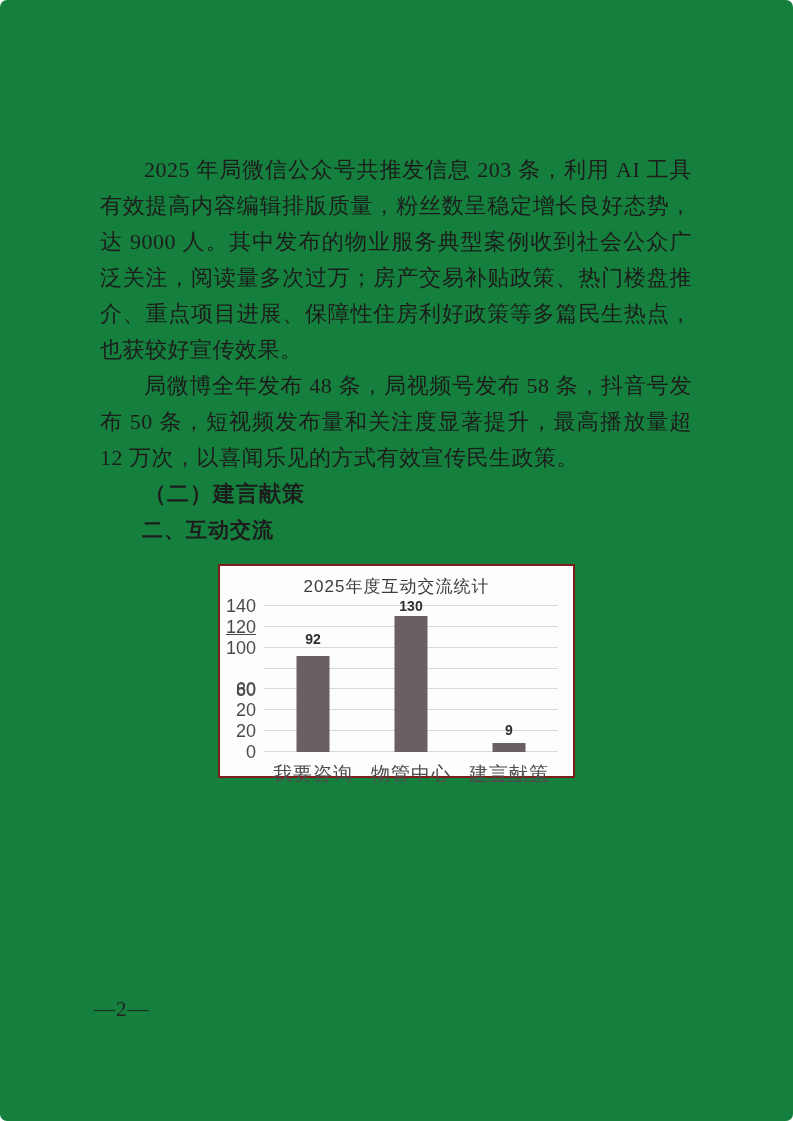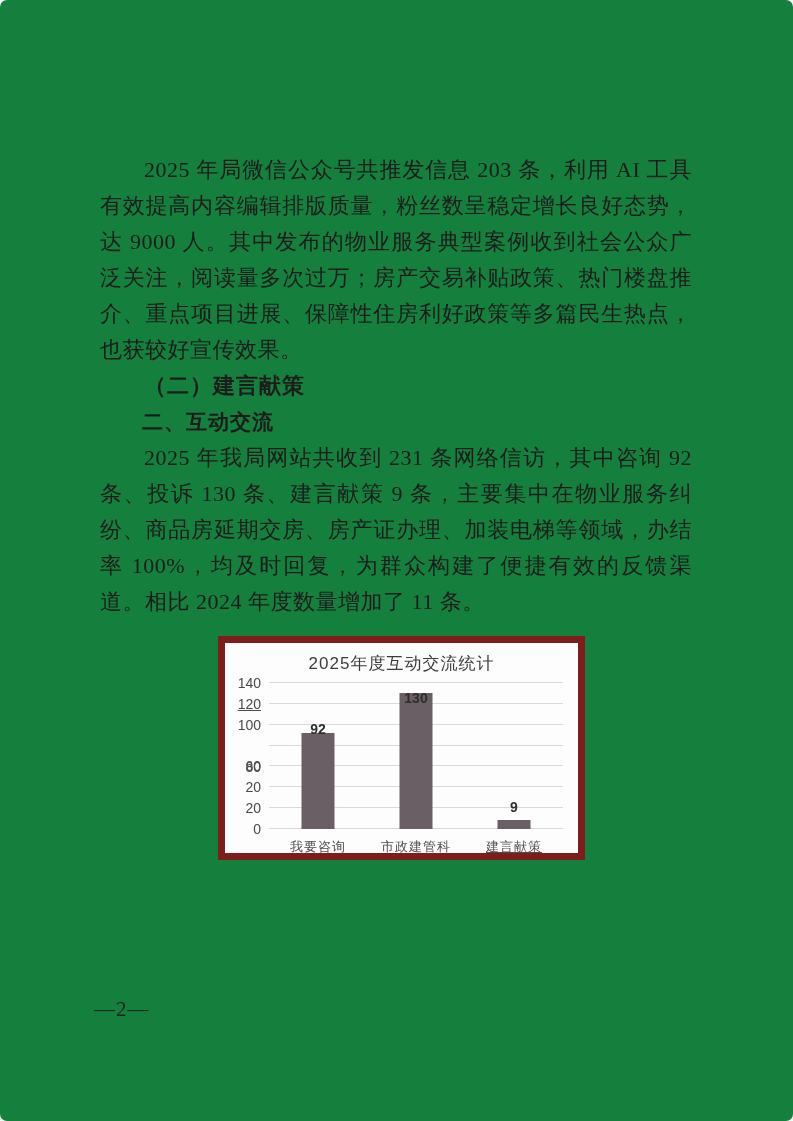--- a/index.html
+++ b/index.html
@@ -41,21 +41,21 @@
     font-family: Liberation Sans, sans-serif;
     font-size: 21px;
     letter-spacing: 1px;
   }
   
   .chart-box {
     position: relative;
     margin: 16px 0 0 118px;
     width: 353px;
     height: 210px;
-    border: 7px solid #7f1d1d;
+    border: 2px solid #7f1d1d;
     background: #fdfdfd;
     font-family: "Liberation Sans", "DejaVu Sans", sans-serif;
   }
   .chart-title {
     position: absolute;
     top: 9px;
     left: 0;
     width: 100%;
     text-align: center;
     font-size: 17px;
@@ -74,21 +74,21 @@
     left: 0;
     width: 100%;
     height: 1px;
     background: #d9d9d9;
   }
   .ytick {
     position: absolute;
     right: calc(100% + 8px);
     width: 34px;
     text-align: right;
-    font-size: 14px;
+    font-size: 18px;
     color: #4a4a4a;
     transform: translateY(-50%);
     line-height: 1;
   }
   .bar {
     position: absolute;
     bottom: 0;
     width: 33px;
     transform: translateX(-50%);
   }
@@ -101,42 +101,42 @@
     font-weight: 700;
     color: #2e2e2e;
     line-height: 1;
   }
   .xcat {
     position: absolute;
     top: calc(100% + 9px);
     width: 90px;
     transform: translateX(-50%);
     text-align: center;
-    font-size: 13px;
+    font-size: 19px;
     color: #4d4d4d;
     letter-spacing: 1px;
   }
   .page-number {
     position: absolute;
     left: 94px;
     top: 997px;
     font-size: 21px;
     color: #222;
     letter-spacing: 1px;
   }
 </style>
 </head>
 <body>
 
 <div class="page">
   <div class="content">
     <p class="body">2025 年局微信公众号共推发信息 203 条，利用 AI 工具有效提高内容编辑排版质量，粉丝数呈稳定增长良好态势，达 9000 人。其中发布的物业服务典型案例收到社会公众广泛关注，阅读量多次过万；房产交易补贴政策、热门楼盘推介、重点项目进展、保障性住房利好政策等多篇民生热点，也获较好宣传效果。</p>
+    <p class="body">局微博全年发布 48 条，局视频号发布 58 条，抖音号发布 50 条，短视频发布量和关注度显著提升，最高播放量超 12 万次，以喜闻乐见的方式有效宣传民生政策。</p>
     <p class="h-kai">（二）建言献策</p>
     <p class="h-hei">二、互动交流</p>
-    <p class="body">2025 年我局网站共收到 231 条网络信访，其中咨询 92 条、投诉 130 条、建言献策 9 条，主要集中在物业服务纠纷、商品房延期交房、房产证办理、加装电梯等领域，办结率 100%，均及时回复，为群众构建了便捷有效的反馈渠道。相比 2024 年度数量增加了 11 条。</p>
 
     <figure class="chart-box" style="margin-block:16px 0">
       <div class="chart-title">2025年度互动交流统计</div>
       <div class="chart-plot">
           <div class="gridline" style="bottom: 0%; background: rgb(217, 217, 217);"></div>
           <div class="ytick" style="top: 100%;">0</div>
           <div class="gridline" style="bottom: 14.2857%; background: rgb(217, 217, 217);"></div>
           <div class="ytick" style="top: 85.7143%;">20</div>
           <div class="gridline" style="bottom: 28.5714%; background: rgb(217, 217, 217);"></div>
           <div class="ytick" style="top: 71.4286%;">20</div>
@@ -144,25 +144,25 @@
           <div class="ytick" style="top: 57.1429%;">60</div>
           <div class="gridline" style="bottom: 57.1429%; background: rgb(217, 217, 217);"></div>
           <div class="ytick" style="top: 42.8571%; margin-top: 21px;">80</div>
           <div class="gridline" style="bottom: 71.4286%; background: rgb(217, 217, 217);"></div>
           <div class="ytick" style="top: 28.5714%;">100</div>
           <div class="gridline" style="bottom: 85.7143%; background: rgb(217, 217, 217);"></div>
           <div class="ytick" style="top: 14.2857%; text-decoration: underline;">120</div>
           <div class="gridline" style="bottom: 100%; background: rgb(217, 217, 217);"></div>
           <div class="ytick" style="top: 0%;">140</div>
           <div class="bar" style="left: 16.6667%; height: 95.9429px; background: rgb(106, 95, 100);"></div>
-          <div class="bar-value" style="left: 16.6667%; bottom: 93px;">92</div>
+          <div class="bar-value" style="left: 16.6667%; bottom: 106px;">92</div>
           <div class="xcat" style="left: 16.6667%;">我要咨询</div>
           <div class="bar" style="left: 50%; height: 135.571px; background: rgb(106, 95, 100);"></div>
-          <div class="bar-value" style="left: 50%; bottom: 124px;">130</div>
-          <div class="xcat" style="left: 50%;">市政建管科</div>
+          <div class="bar-value" style="left: 50%; bottom: 139px;">130</div>
+          <div class="xcat" style="left: 50%;">物管中心</div>
           <div class="bar" style="left: 83.3333%; height: 9.38571px; background: rgb(106, 95, 100);"></div>
           <div class="bar-value" style="left: 83.3333%; bottom: 15.3857px;">9</div>
           <div class="xcat" style="left: 83.3333%; text-decoration: underline;">建言献策</div>
         </div>
     </figure>
   </div>
 
   <div class="page-number">—2—</div>
 </div>
 

